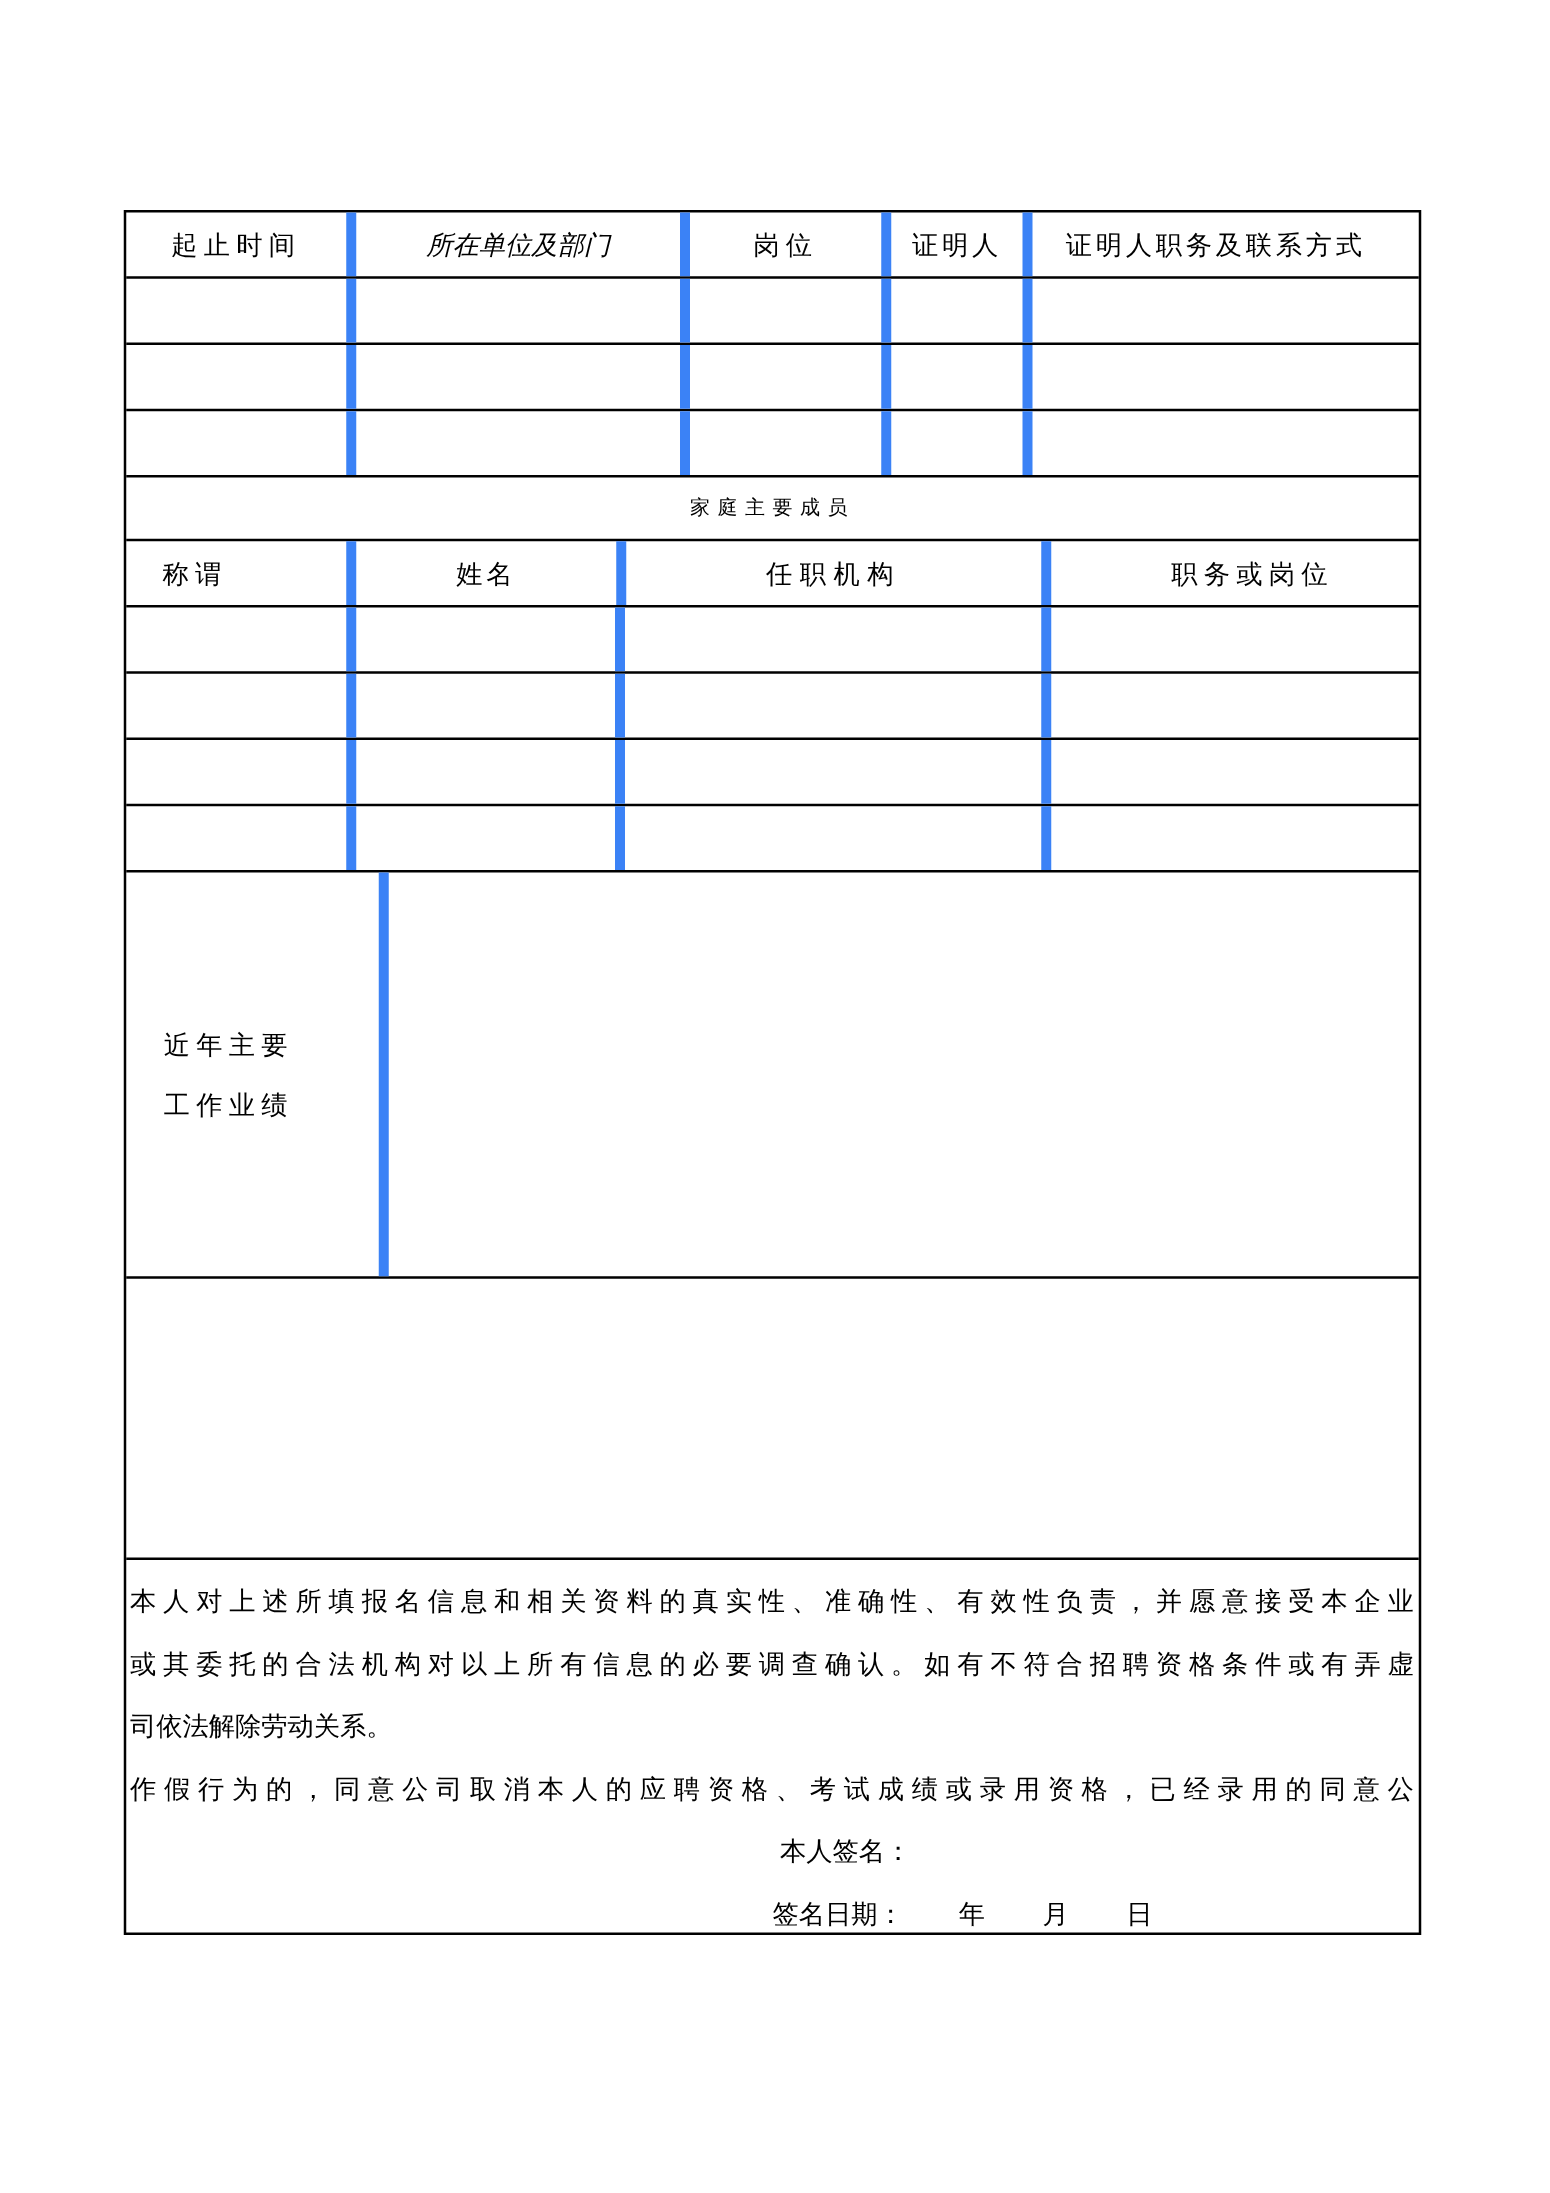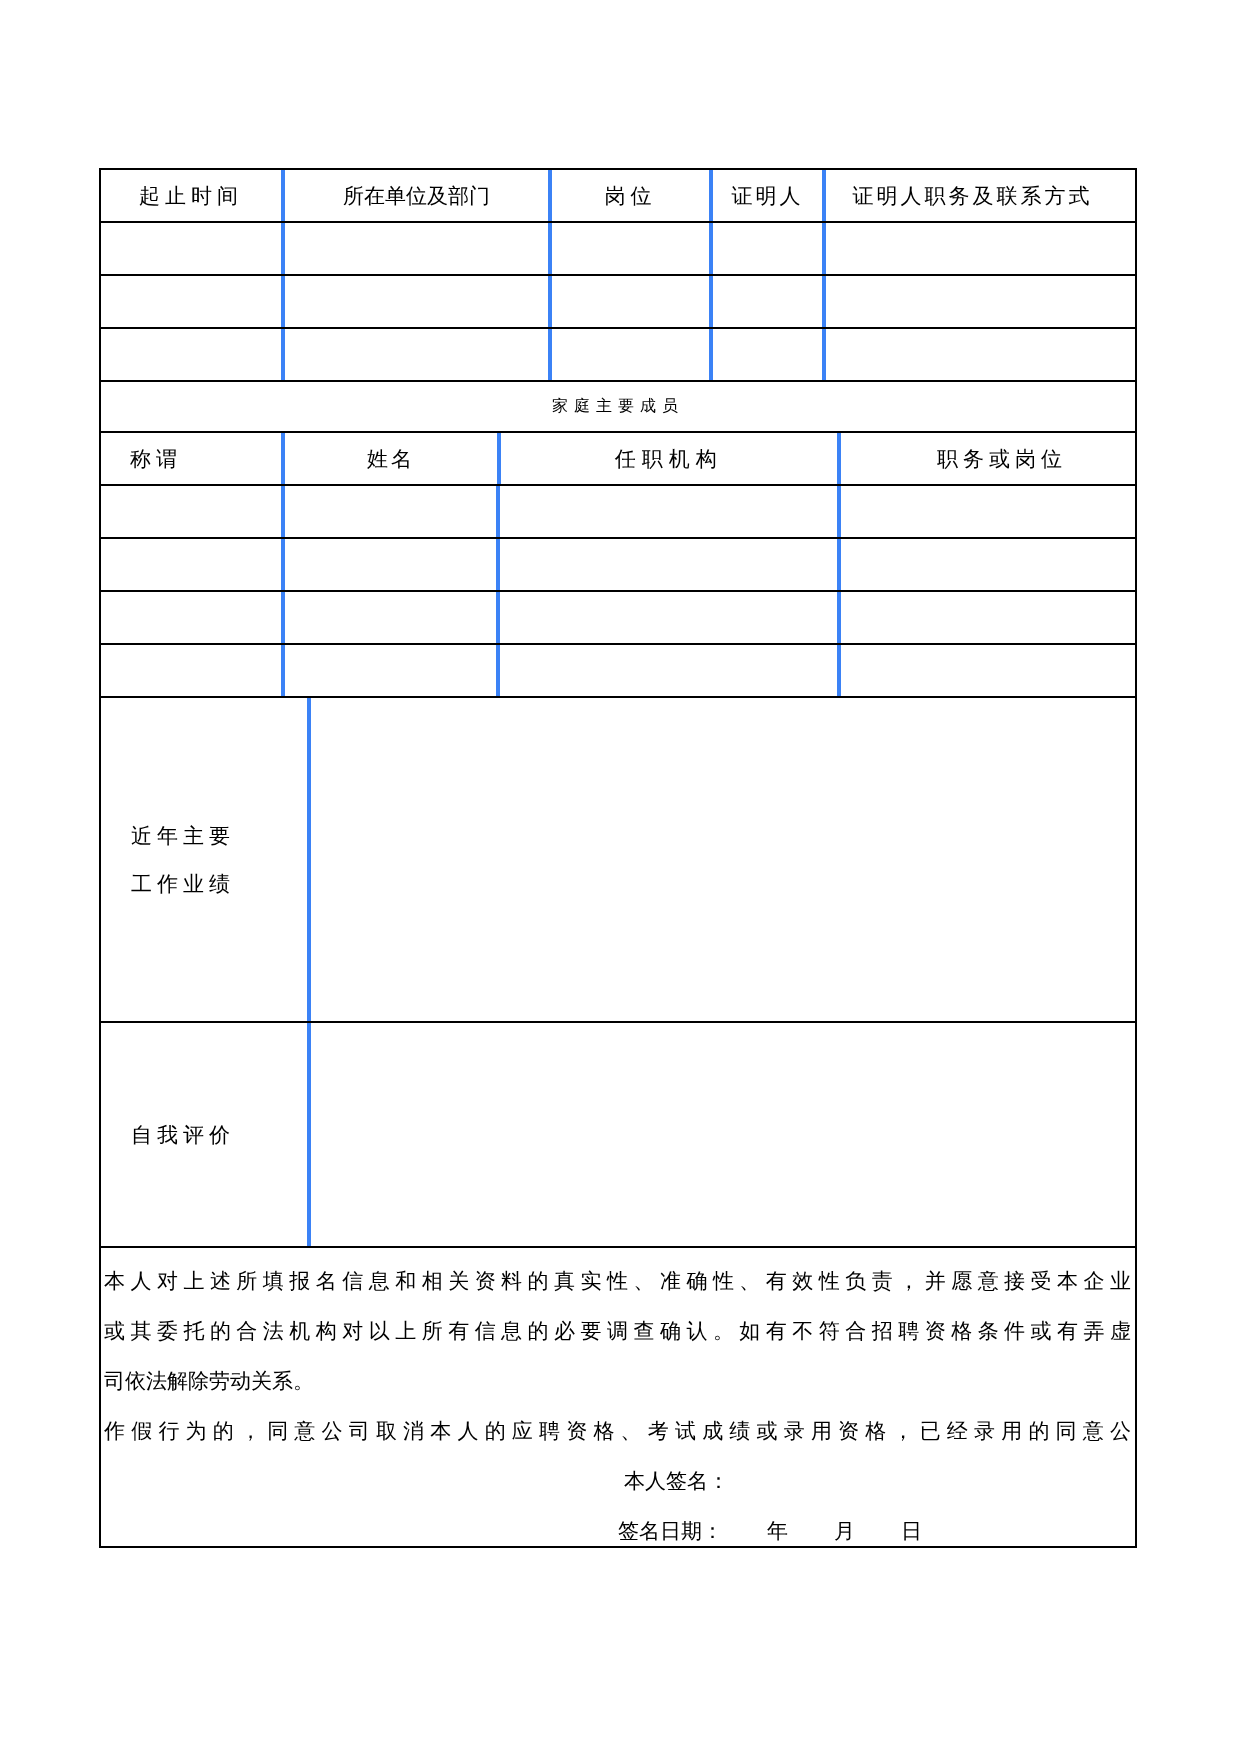--- a/index.html
+++ b/index.html
@@ -14,38 +14,38 @@
   }
   .form-table {
     position: absolute;
     left: 99px;
     top: 168px;
     width: 1038px;
     border: 2px solid #000000;
   }
   .row { display: flex; width: 100%; }
   .bb { border-bottom: 2px solid #000000; }
-  .br { border-right: 4px solid #3b82f6; }
+  .br { border-right: 8px solid #3b82f6; }
   .cell {
     display: flex;
     align-items: center;
     justify-content: center;
     font-size: 21px;
     overflow: hidden;
   }
   .left-pad {
     justify-content: flex-start;
     padding-left: 29px;
   }
   .ls0 { letter-spacing: 0; }
   .ls3 { letter-spacing: 3px; }
   .ls5 { letter-spacing: 5px; }
   .ls6 { letter-spacing: 6px; }
   
-  .wc1 { width: 184px; } .wc2 { width: 267px; } .wc3 { width: 161px; }
+  .wc1 { width: 184px; } .wc2 { width: 267px; font-style: italic; } .wc3 { width: 161px; }
   .wc4 { width: 113px; } .wc5 { width: 293px; }
   
   .fc1 { width: 185px; } .fc2 { width: 216px; } .fc3 { width: 342px; }
   .fc4 { width: 295px; padding-left: 28px; }
   .h51 { height: 51px; }
   .section-title-row {
     height: 51px;
     display: flex;
     align-items: center;
     justify-content: center;
@@ -158,23 +158,20 @@
 
     <div class="row bb row-achievements">
       <div class="tall-label br">
         <div class="lbl-line ls5">近年主要</div>
         <div class="lbl-line ls5">工作业绩</div>
       </div>
       <div class="tall-content"></div>
     </div>
 
     <div class="row bb row-selfeval">
-      <div class="tall-label br">
-        <div class="lbl-line ls5">自我评价</div>
-      </div>
       <div class="tall-content"></div>
     </div>
 
     <div class="row row-statement">
       <div class="stmt-content">
         <div class="stmt-line">本人对上述所填报名信息和相关资料的真实性、准确性、有效性负责，并愿意接受本企业</div>
         <div class="stmt-line">或其委托的合法机构对以上所有信息的必要调查确认。如有不符合招聘资格条件或有弄虚</div>
         <div class="stmt-line plain">司依法解除劳动关系。</div>
         <div class="stmt-line">作假行为的，同意公司取消本人的应聘资格、考试成绩或录用资格，已经录用的同意公</div>
         <div class="sig-line">

